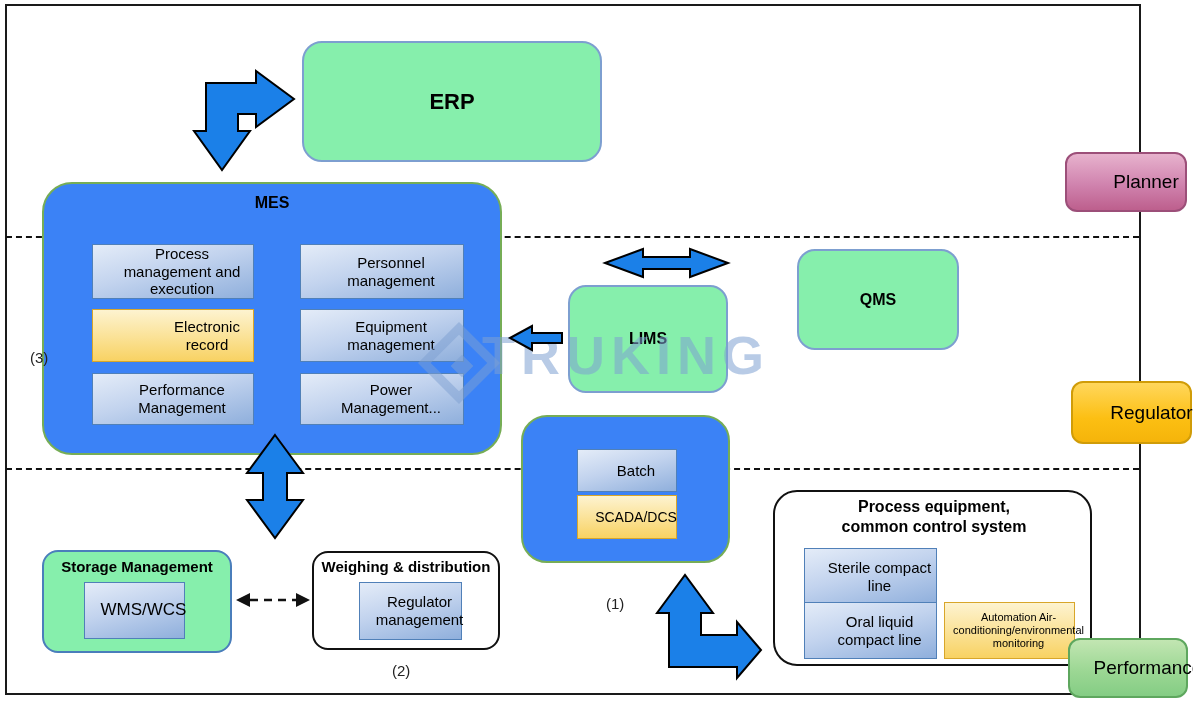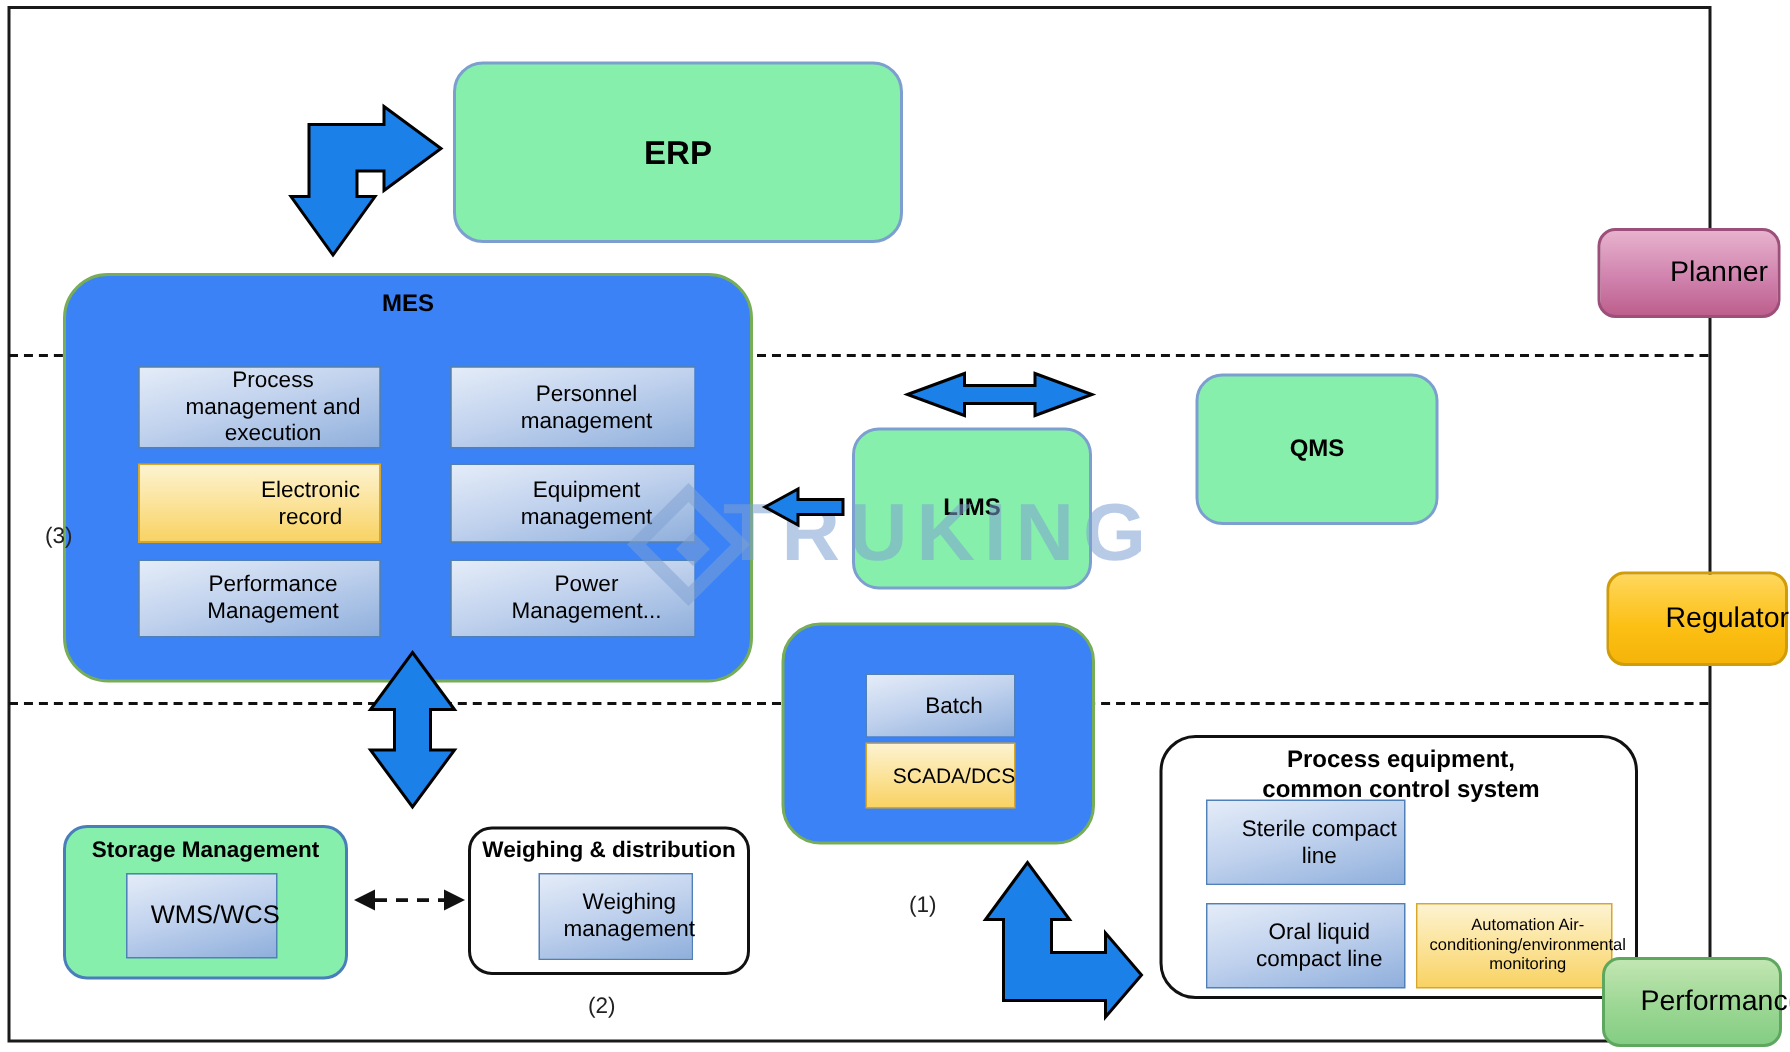--- a/index.html
+++ b/index.html
@@ -48,21 +48,21 @@
   #storage-box { left:42px; top:550px; width:190px; height:103px; border-radius:16px; border-color:#4a7ebb; }
   #storage-title { left:0; top:6px; width:100%; text-align:center; font-weight:bold; font-size:15px; }
   #wms-module { left:40px; top:30px; width:101px; height:57px; font-size:17px; }
 
   #weighing-box { left:312px; top:551px; width:188px; height:99px; border-radius:16px; }
   #weighing-title { left:0; top:5px; width:100%; text-align:center; font-weight:bold; font-size:15px; }
   #weighing-module { left:45px; top:29px; width:103px; height:58px; }
 
   #equipment-box { left:773px; top:490px; width:319px; height:176px; border-radius:24px; }
   #equipment-title { left:64px; top:5px; width:190px; text-align:center; font-weight:bold; font-size:16px; line-height:1.25; }
-  #eq-mod-sterile    { left:29px;  top:41px;  width:133px; height:57px;justify-content:center; }
+  #eq-mod-sterile    { left:29px;  top:56px;  width:133px; height:57px;justify-content:center; }
   #eq-mod-solid      { left:169px; top:47px;  width:131px; height:58px; }
   #eq-mod-oral       { left:29px;  top:110px; width:133px; height:57px; }
   #eq-mod-automation { left:169px; top:110px; width:131px; height:57px; font-size:11px; overflow:visible; }
 
   .note { font-size:15px; color:#222; z-index:12; }
   #note-3 { left:30px;  top:349px; }
   #note-2 { left:392px; top:662px; }
   #note-1 { left:606px; top:595px; }
 
   .role { display:flex; align-items:center; justify-content:center; font-size:19px; z-index:40; border-radius:12px;padding-left:40px; }
@@ -137,21 +137,21 @@
   <div id="storage-box" class="abs blue-box">
     <div id="storage-title" class="abs">Storage Management</div>
     <div id="wms-module" class="abs mod mod-blue">
       <span>WMS/WCS</span>
     </div>
   </div>
 
   <div id="weighing-box" class="abs white-box">
     <div id="weighing-title" class="abs">Weighing &amp; distribution</div>
     <div id="weighing-module" class="abs mod mod-blue">
-      <span>Weighing management</span>
+      <span>Regulator management</span>
     </div>
   </div>
 
   <div id="equipment-box" class="abs white-box">
     <div id="equipment-title" class="abs">Process equipment, common control system</div>
     <div id="eq-mod-sterile" class="abs mod mod-blue">
       <span>Sterile compact line</span>
     </div>
     <div id="eq-mod-oral" class="abs mod mod-blue">
       <span>Oral liquid compact line</span>

